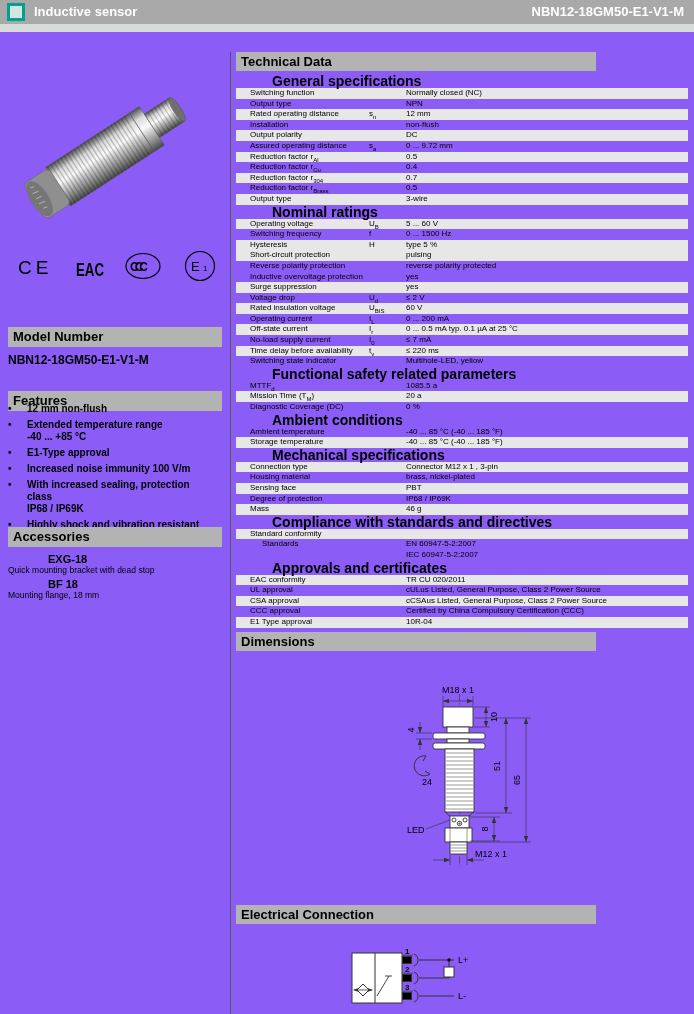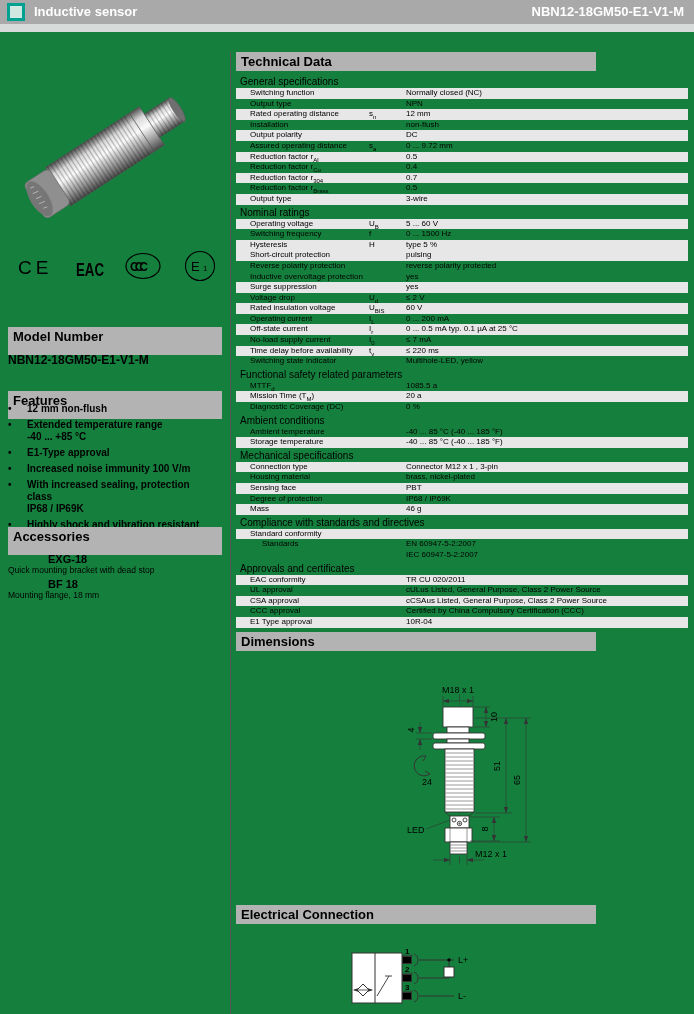--- a/index.html
+++ b/index.html
@@ -1,45 +1,45 @@
 <!DOCTYPE html>
 <html><head>
 <meta charset="utf-8">
 <style>
   html,body{margin:0;padding:0;background:#ffffff;}
   *{box-sizing:border-box;}
-  #page{position:relative;width:694px;height:1014px;background:#15803d;
+  #page{position:relative;width:694px;height:1014px;background:#8b5cf6;
         font-family:"Liberation Sans","DejaVu Sans",sans-serif;color:#000;overflow:hidden;}
 
   
   .topbar{position:absolute;left:0;top:0;width:694px;height:24px;background:#a9a9a9;}
   .topbar-icon{position:absolute;left:7px;top:3px;width:18px;height:18px;background:#cfe9e2;border:3px solid #00a191;}
   .topbar-title{position:absolute;left:34px;top:4px;font-size:13px;font-weight:bold;color:#fff;}
   .topbar-model{position:absolute;right:10px;top:4px;font-size:13px;font-weight:bold;color:#fff;}
   .topstrip{position:absolute;left:0;top:24px;width:694px;height:8px;background:#d7dbda;}
 
   .divider{position:absolute;left:230px;top:52px;width:1px;height:962px;background:#555;}
 
   
   .secbar{position:absolute;background:#b3b3b3;color:#000;font-weight:bold;}
   .secbar.big{width:360px;left:236px;height:19px;font-size:13px;padding:2px 0 0 5px;}
-  .secbar.small{width:214px;left:8px;height:28px;font-size:13px;padding:2px 0 0 5px;}
+  .secbar.small{width:214px;left:8px;height:20px;font-size:13px;padding:2px 0 0 5px;}
 
   
   .model-value{position:absolute;left:8px;top:353px;font-size:12px;font-weight:bold;}
   .features-list{position:absolute;left:8px;top:403px;width:218px;margin:0;padding:0;list-style:none;}
   .features-list li{display:flex;font-size:10px;font-weight:bold;line-height:12px;margin-bottom:4px;}
   .features-list .bullet{width:10px;flex:0 0 10px;margin-right:9px;}
   .accessories{position:absolute;left:8px;top:551px;width:218px;}
   .acc-name{font-size:11px;font-weight:bold;line-height:12px;margin-top:2px;margin-left:40px;}
   .acc-desc{font-size:8.5px;line-height:11px;}
 
   
   .techtable{position:absolute;left:236px;top:74px;width:452px;}
-  .spec-section-header{font-size:10px;font-weight:normal;line-height:9px;padding:3px 0 2px 4px;}
+  .spec-section-header{font-size:14px;font-weight:bold;line-height:9px;padding:3px 0 2px 4px;margin-left:32px;}
   .spec-row{display:flex;min-height:10.6px;line-height:10.6px;font-size:8px;}
   .spec-row.shaded{background:#e7e7e7;}
   .col-label{width:133px;flex:0 0 133px;padding-left:14px;white-space:nowrap;}
   .col-label.indent2{padding-left:26px;}
   .col-symbol{width:37px;flex:0 0 37px;}
   .col-value{flex:1;}
   .spec-row sub{font-size:6px;line-height:0;}
 
   svg text{font-family:"Liberation Sans","DejaVu Sans",sans-serif;}
   .photo-box{position:absolute;left:10px;top:55px;}

